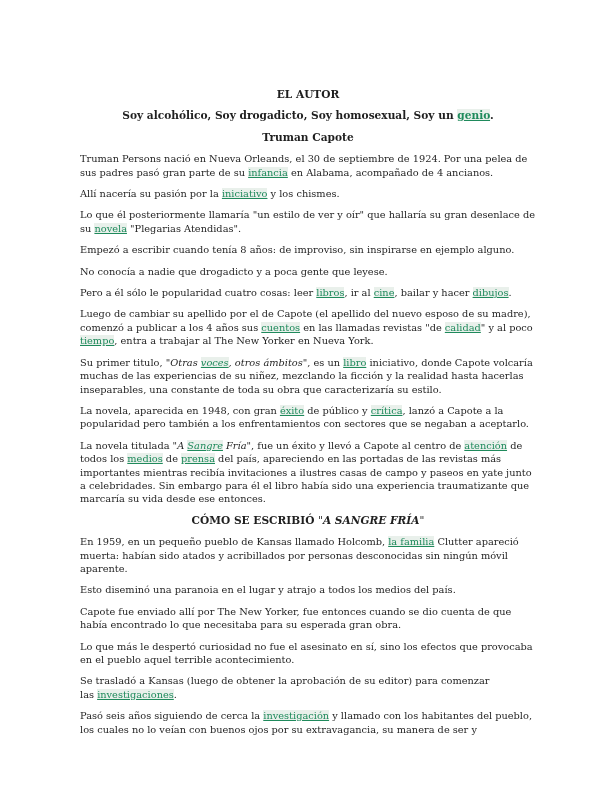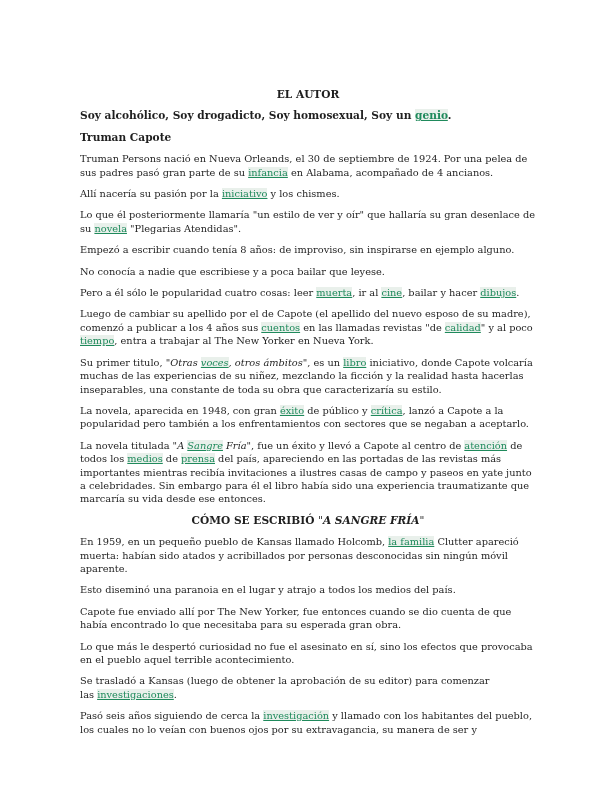--- a/index.html
+++ b/index.html
@@ -20,21 +20,21 @@
     left: 80px;
     top: 88px;
     width: 456px;
     font-size: 9.8px;
     line-height: 13.4px;
     color: #1f1f1f;
     text-align: left;
   }
   .para { margin: 0 0 8px 0; }
   .align-center { text-align: center; }
-  .align-right  { text-align: left; }
+  .align-right  { text-align: center; }
   .bold { font-weight: bold; }
   .heading { font-size: 10.6px; }
   .italic { font-style: italic; text-align: center; }
   .regular { font-weight: normal; }
   .doc-link {
     color: #1f8a5c;
     background: #e9f0eb;
     text-decoration: underline;
     cursor: pointer;
   }
@@ -44,22 +44,22 @@
 
 <div class="page">
   <div class="doc-content">
       <p class="para align-center bold heading"><span>EL AUTOR</span></p>
       <p class="para align-right bold heading"><span>Soy alcohólico, Soy drogadicto, Soy homosexual, Soy un </span><a class="doc-link">genio</a><span>.</span></p>
       <p class="para align-right bold heading"><span>Truman Capote</span></p>
       <p class="para"><span>Truman Persons nació en Nueva Orleands, el 30 de septiembre de 1924. Por una pelea de sus padres pasó gran parte de su </span><a class="doc-link">infancia</a><span> en Alabama, acompañado de 4 ancianos.</span></p>
       <p class="para"><span>Allí nacería su pasión por la </span><a class="doc-link">iniciativo</a><span> y los chismes.</span></p>
       <p class="para"><span>Lo que él posteriormente llamaría "un estilo de ver y oír" que hallaría su gran desenlace de su </span><a class="doc-link">novela</a><span> "Plegarias Atendidas".</span></p>
       <p class="para"><span>Empezó a escribir cuando tenía 8 años: de improviso, sin inspirarse en ejemplo alguno.</span></p>
-      <p class="para"><span>No conocía a nadie que escribiese y a poca bailar que leyese.</span></p>
-      <p class="para"><span>Pero a él sólo le popularidad cuatro cosas: leer </span><a class="doc-link">muerta</a><span>, ir al </span><a class="doc-link">cine</a><span>, bailar y hacer </span><a class="doc-link">dibujos</a><span>.</span></p>
+      <p class="para"><span>No conocía a nadie que drogadicto y a poca gente que leyese.</span></p>
+      <p class="para"><span>Pero a él sólo le popularidad cuatro cosas: leer </span><a class="doc-link">libros</a><span>, ir al </span><a class="doc-link">cine</a><span>, bailar y hacer </span><a class="doc-link">dibujos</a><span>.</span></p>
       <p class="para"><span>Luego de cambiar su apellido por el de Capote (el apellido del nuevo esposo de su madre), comenzó a publicar a los 4 años sus </span><a class="doc-link">cuentos</a><span> en las llamadas revistas "de </span><a class="doc-link">calidad</a><span>" y al poco </span><a class="doc-link">tiempo</a><span>, entra a trabajar al The New Yorker en Nueva York.</span></p>
       <p class="para"><span>Su primer titulo, "</span><span class="italic">Otras </span><a class="doc-link italic">voces</a><span class="italic">, otros ámbitos</span><span>", es un </span><a class="doc-link">libro</a><span> iniciativo, donde Capote volcaría muchas de las experiencias de su niñez, mezclando la ficción y la realidad hasta hacerlas inseparables, una constante de toda su obra que caracterizaría su estilo.</span></p>
       <p class="para"><span>La novela, aparecida en 1948, con gran </span><a class="doc-link">éxito</a><span> de público y </span><a class="doc-link">crítica</a><span>, lanzó a Capote a la popularidad pero también a los enfrentamientos con sectores que se negaban a aceptarlo.</span></p>
       <p class="para"><span>La novela titulada "</span><span class="italic">A </span><a class="doc-link italic">Sangre</a><span class="italic"> Fría</span><span>", fue un éxito y llevó a Capote al centro de </span><a class="doc-link">atención</a><span> de todos los </span><a class="doc-link">medios</a><span> de </span><a class="doc-link">prensa</a><span> del país, apareciendo en las portadas de las revistas más importantes mientras recibía invitaciones a ilustres casas de campo y paseos en yate junto a celebridades. Sin embargo para él el libro había sido una experiencia traumatizante que marcaría su vida desde ese entonces.</span></p>
       <p class="para align-center bold heading"><span>CÓMO SE ESCRIBIÓ </span><span class="regular">"</span><span class="italic">A SANGRE FRÍA</span><span class="regular">"</span></p>
       <p class="para"><span>En 1959, en un pequeño pueblo de Kansas llamado Holcomb, </span><a class="doc-link">la familia</a><span> Clutter apareció muerta: habían sido atados y acribillados por personas desconocidas sin ningún móvil aparente.</span></p>
       <p class="para"><span>Esto diseminó una paranoia en el lugar y atrajo a todos los medios del país.</span></p>
       <p class="para"><span>Capote fue enviado allí por The New Yorker, fue entonces cuando se dio cuenta de que había encontrado lo que necesitaba para su esperada gran obra.</span></p>
       <p class="para"><span>Lo que más le despertó curiosidad no fue el asesinato en sí, sino los efectos que provocaba en el pueblo aquel terrible acontecimiento.</span></p>
       <p class="para"><span>Se trasladó a Kansas (luego de obtener la aprobación de su editor) para comenzar</span><br><span>las </span><a class="doc-link">investigaciones</a><span>.</span></p>

